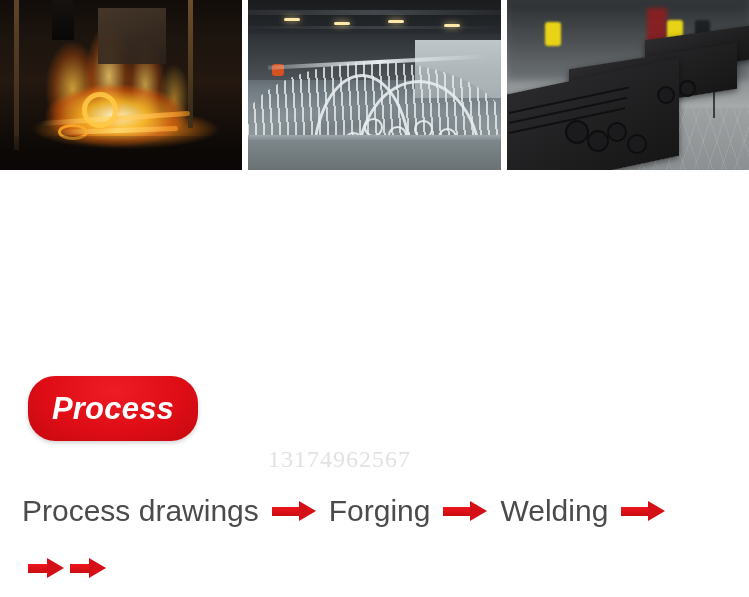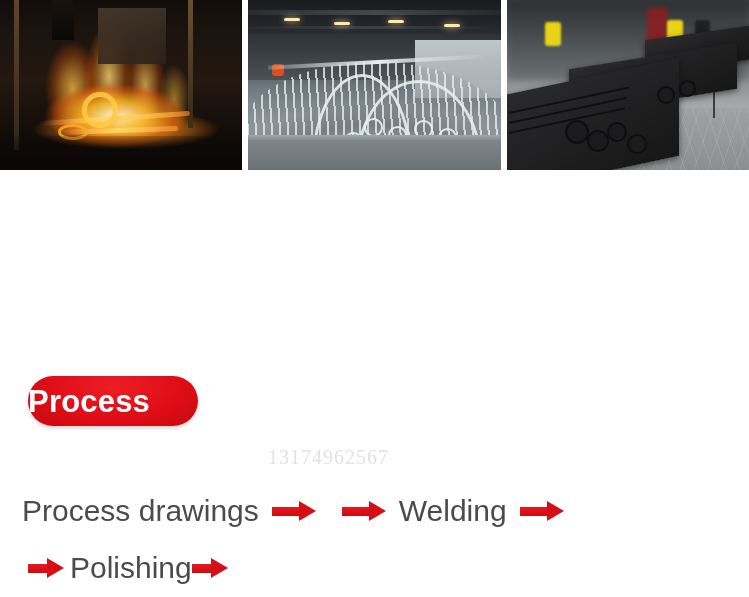--- a/index.html
+++ b/index.html
@@ -115,33 +115,33 @@
   .doors .motif{ position:absolute; border:2px solid #0e0e0f; border-radius:50%;
      background:#1b1b1d; }
   .doors .slat{ position:absolute; height:2px; background:rgba(10,10,11,.75); }
   .doors .legs{ position:absolute; width:2px; height:26px; background:#3b3e40; }
 
   
   .process-section{ position:absolute; left:0; top:170px; width:749px; height:427px; }
 
   .badge{
     position:absolute; left:28px; top:206px;
-    width:170px; height:50px; border-radius:27px;
+    width:170px; height:65px; border-radius:27px;
     background:radial-gradient(ellipse at 50% 22%, #ee1c24 0%, #df0d16 55%, #c60910 100%);
     box-shadow:0 2px 4px rgba(0,0,0,.18);
-    display:flex; align-items:center; justify-content:flex-start;
+    display:flex; align-items:center; justify-content:center;font-style:italic;
   }
   .badge-label{
     color:#ffffff; font-size:31px; font-weight:700; letter-spacing:.2px;
     font-family:"Liberation Sans", sans-serif; line-height:1;
   }
 
   .watermark{
     position:absolute; left:268px; top:276px;
-    font-family:"Liberation Serif", serif; font-size:20px;
+    font-family:"Liberation Serif", serif; font-size:24px;
     color:#e2e2e2; letter-spacing:1px; white-space:nowrap;
   }
 
   .flow-lines{
     position:absolute; left:0; top:312px; width:749px;
   }
   .flow-line{
     display:flex; align-items:center; flex-wrap:nowrap;
     height:57px; padding-left:22px; box-sizing:border-box;
   }
@@ -251,20 +251,21 @@
   <div class="flow-lines">
 
     <div class="flow-line">
       <span class="step">Process drawings</span>
       <span class="gap-m"></span>
       <span class="arrow">
         <span class="shaft"></span>
         <span class="head"></span>
       </span>
       <span class="gap-m"></span>
+      <span class="step">Forging</span>
       <span class="gap-m"></span>
       <span class="arrow">
         <span class="shaft"></span>
         <span class="head"></span>
       </span>
       <span class="gap-m"></span>
       <span class="step">Welding</span>
       <span class="gap-m"></span>
       <span class="arrow">
         <span class="shaft"></span>
@@ -272,21 +273,20 @@
       </span>
     </div>
 
     <div class="flow-line">
       <span class="gap-s"></span>
       <span class="arrow narrow">
         <span class="shaft"></span>
         <span class="head"></span>
       </span>
       <span class="gap-s"></span>
-      <span class="step">Polishing</span>
       <span class="arrow narrow">
         <span class="shaft"></span>
         <span class="head"></span>
       </span>
     </div>
 
     <div class="flow-line">
 
       <span class="gap-m"></span>
 

